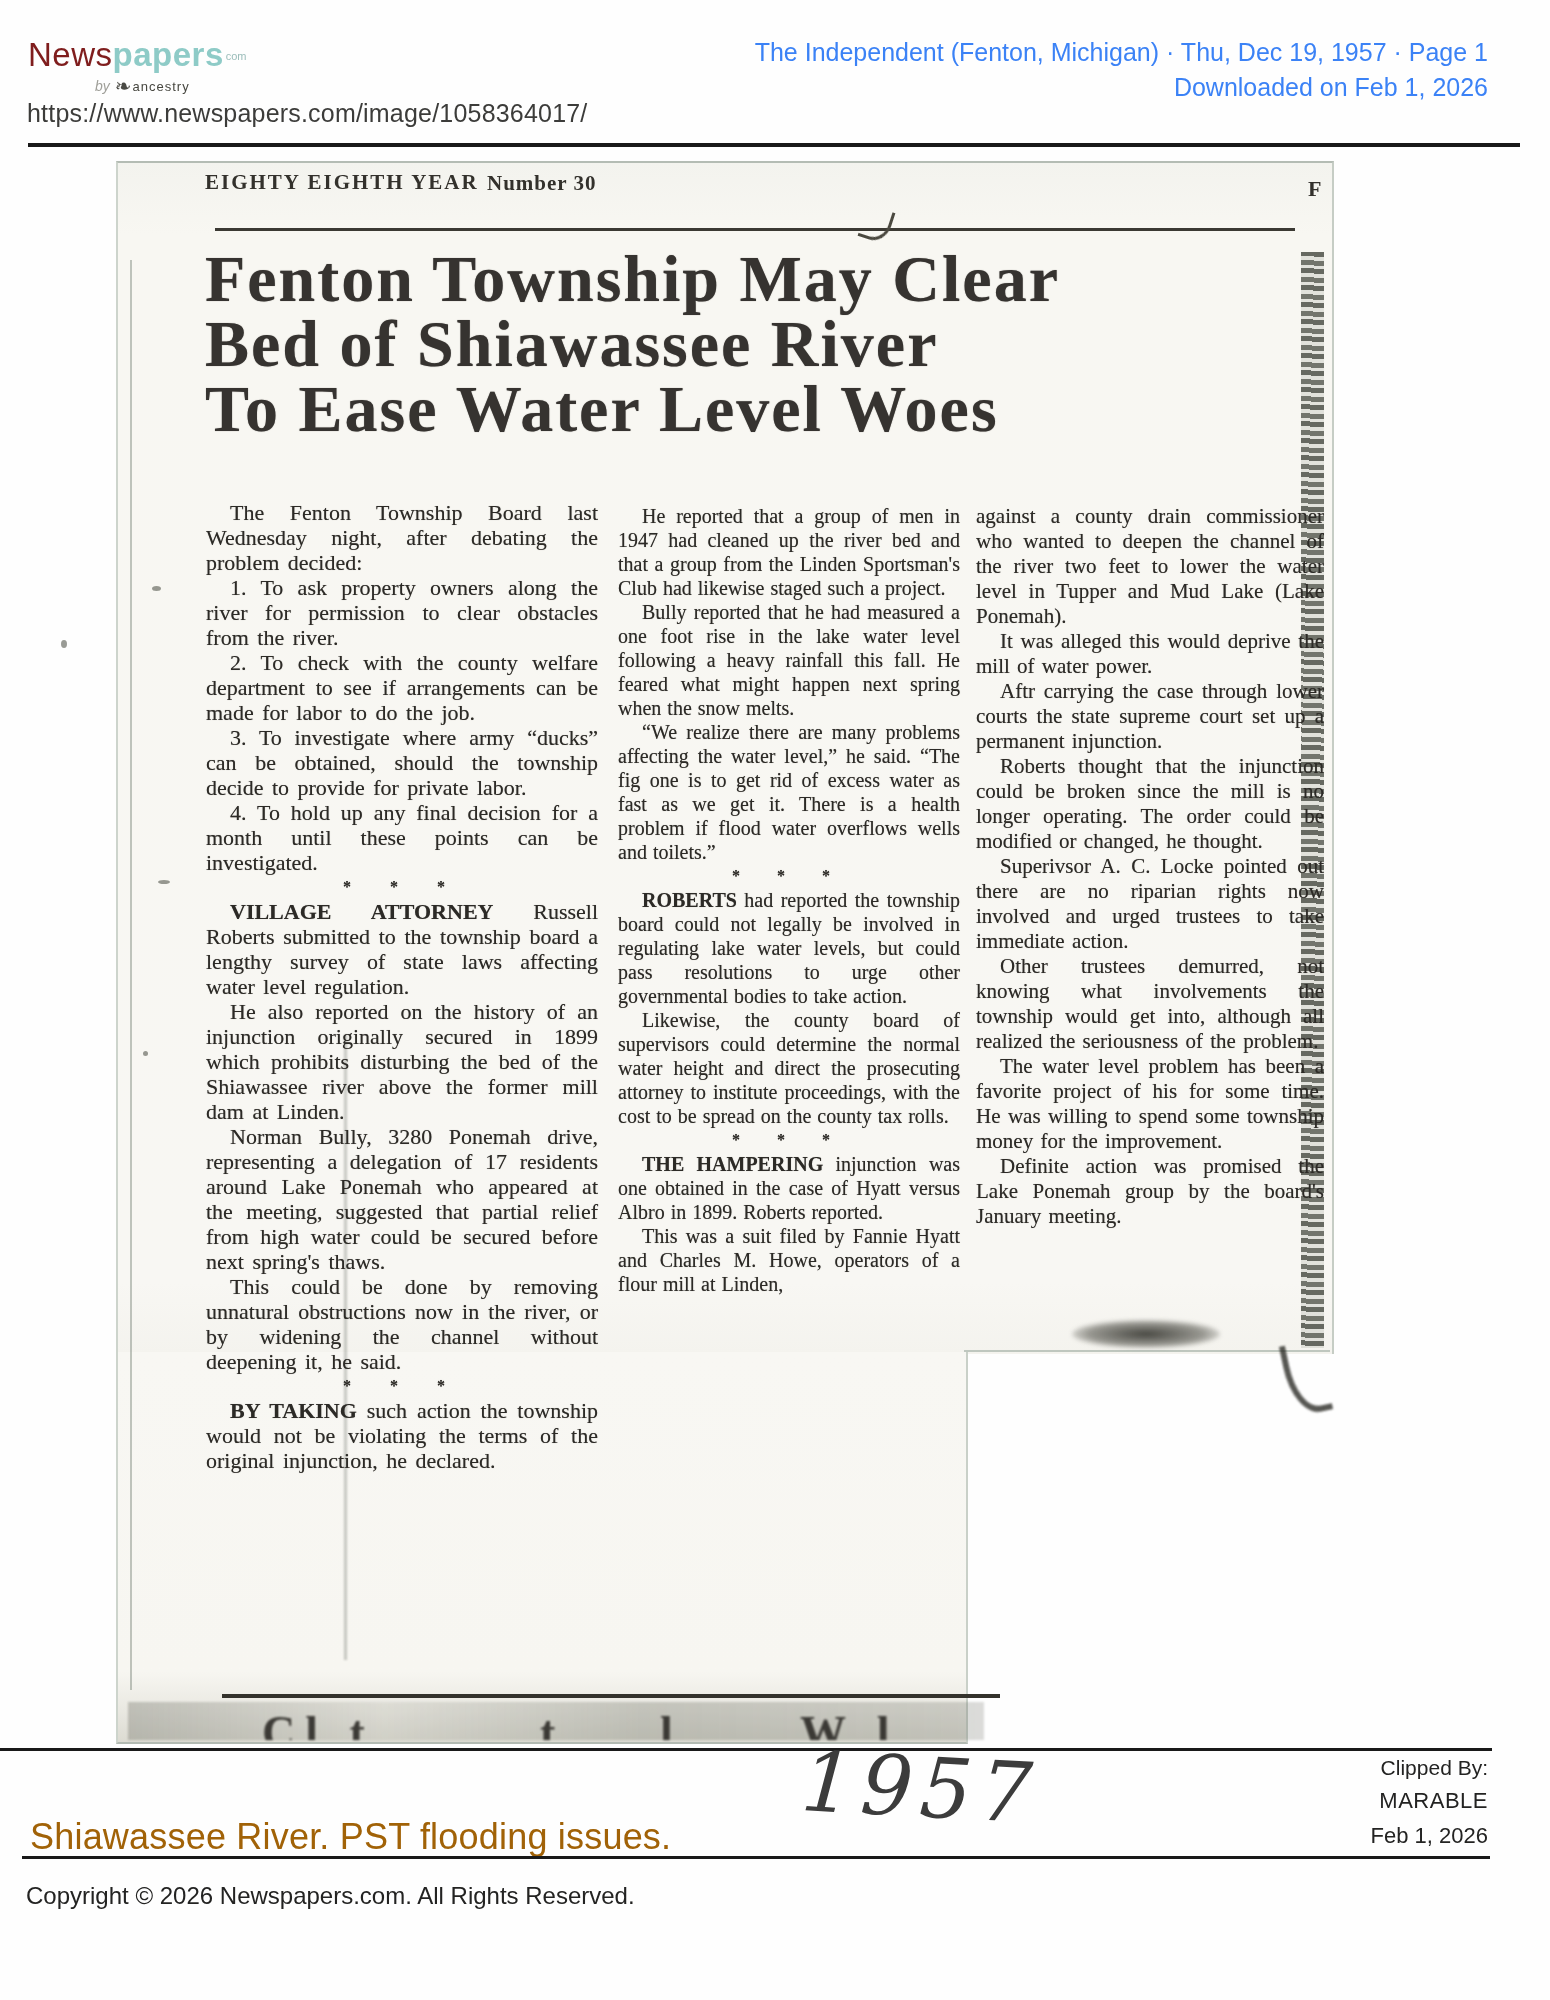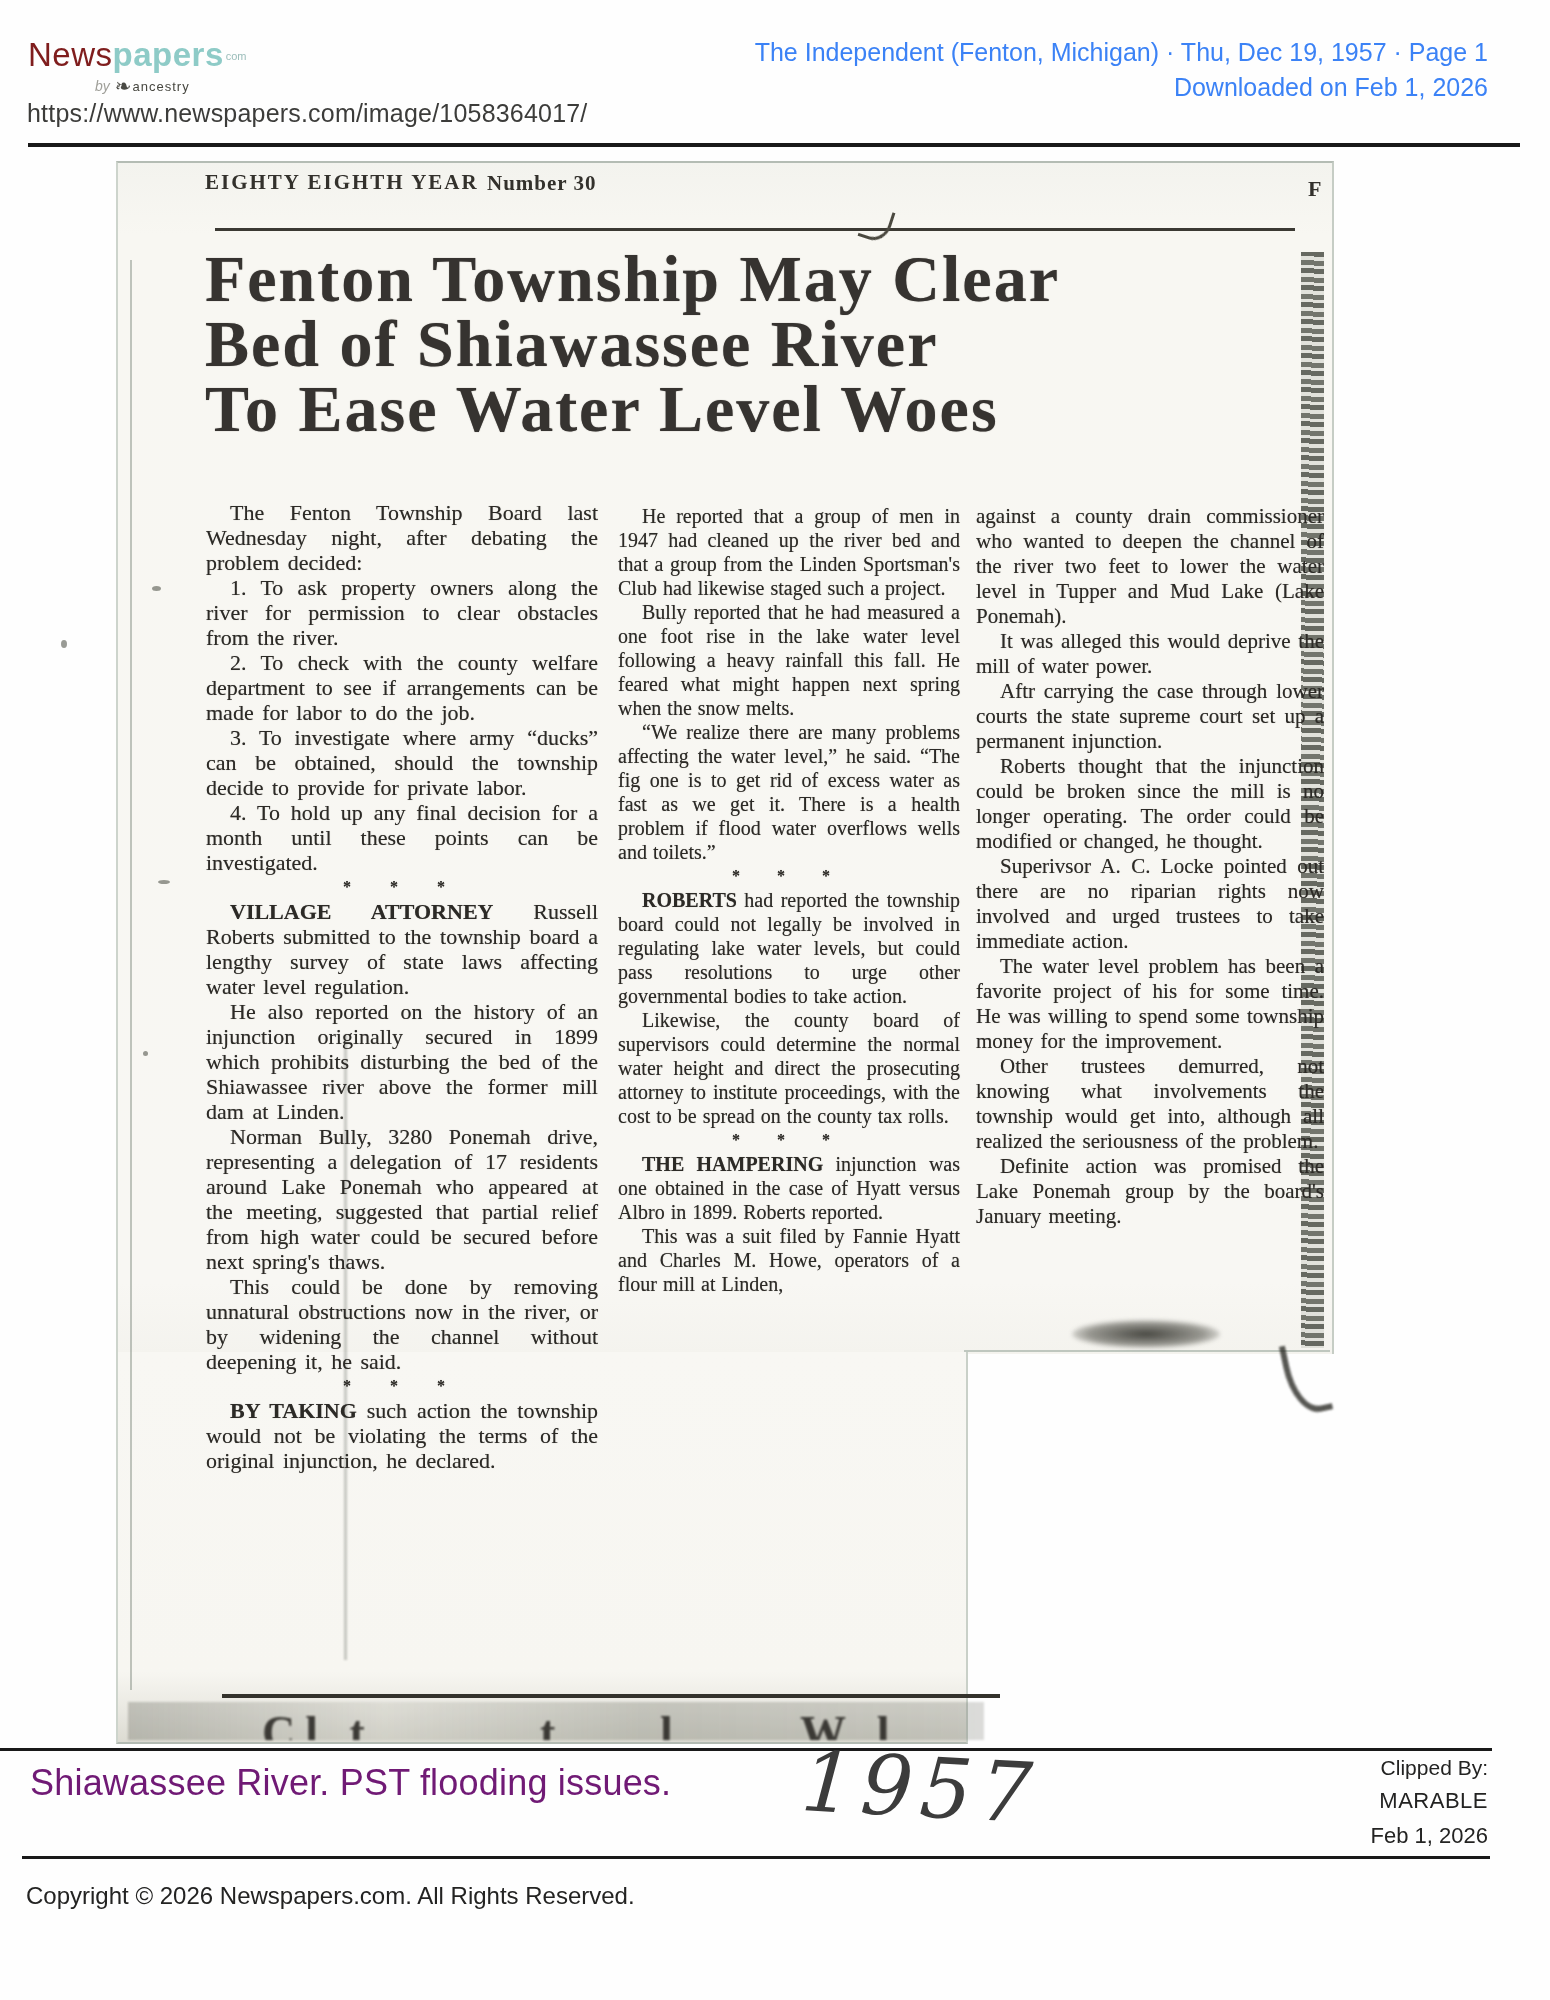--- a/index.html
+++ b/index.html
@@ -60,21 +60,21 @@
     border-bottom:6px solid rgba(45,46,40,.8);border-radius:0 0 0 70%;transform:rotate(-12deg);filter:blur(1.2px);}
   .botrule{position:absolute;left:222px;top:1694px;width:778px;height:4px;background:#34322c;filter:blur(.4px);}
   .smudgeband{position:absolute;left:128px;top:1702px;width:856px;height:38px;filter:blur(1px);
     background:linear-gradient(90deg,rgba(90,92,82,.30),rgba(120,122,110,.12) 30%,rgba(95,98,86,.28) 60%,rgba(80,82,72,.2));}
   .cutoff{position:absolute;left:240px;top:1706px;width:740px;height:34px;overflow:hidden;
     font-family:"Liberation Serif",serif;font-weight:bold;font-size:46px;color:#2d2b27;filter:blur(.8px);opacity:.9;}
   .cutoff span{position:absolute;top:0;letter-spacing:10px;}
   .cf1{left:22px;} .cf2{left:300px;} .cf3{left:420px;} .cf4{left:560px;}
   .speck{position:absolute;border-radius:50%;background:rgba(70,72,62,.55);filter:blur(.5px);}
   
-  .annot-title{position:absolute;left:30px;top:1762px;font-size:36px;color:#701a75;letter-spacing:.2px;}
+  .annot-title{position:absolute;left:30px;top:1816px;font-size:36px;color:#a16207;letter-spacing:.2px;}
   .year{position:absolute;left:800px;top:1740px;font-family:"DejaVu Serif",serif;font-size:82px;color:#3c3c3c;
     transform:skewX(-12deg) rotate(3deg);letter-spacing:8px;}
   .clipped{position:absolute;left:1200px;top:1756px;width:288px;text-align:right;color:#232322;}
   .clipped .lab{font-size:21px;}
   .clipped .nm{font-size:22px;margin-top:8px;letter-spacing:.5px;}
   .clipped .dt{font-size:22px;margin-top:9px;}
   .copyright{position:absolute;left:26px;top:1882px;font-size:24px;color:#232322;}
 </style>
 </head>
 <body>
@@ -138,22 +138,22 @@
       <div class="stars">* * *</div>
       <p><strong>THE HAMPERING </strong>injunction was one obtained in the case of Hyatt versus Albro in 1899. Roberts reported.</p>
       <p>This was a suit filed by Fannie Hyatt and Charles M. Howe, operators of a flour mill at Linden,</p>
     </div>
   <div class="col col3">
       <p class="noindent">against a county drain commissioner who wanted to deepen the channel of the river two feet to lower the water level in Tupper and Mud Lake (Lake Ponemah).</p>
       <p>It was alleged this would deprive the mill of water power.</p>
       <p>Aftr carrying the case through lower courts the state supreme court set up a permanent injunction.</p>
       <p>Roberts thought that the injunction could be broken since the mill is no longer operating. The order could be modified or changed, he thought.</p>
       <p>Superivsor A. C. Locke pointed out there are no riparian rights now involved and urged trustees to take immediate action.</p>
+      <p>Other trustees demurred, not knowing what involvements the township would get into, although all realized the seriousness of the problem.</p>
       <p>The water level problem has been a favorite project of his for some time. He was willing to spend some township money for the improvement.</p>
-      <p>Other trustees demurred, not knowing what involvements the township would get into, although all realized the seriousness of the problem.</p>
       <p>Definite action was promised the Lake Ponemah group by the board's January meeting.</p>
     </div>
 
   <div class="smudge3"></div>
   <div class="curl6"></div>
   <div class="botrule"></div>
   <div class="smudgeband"></div>
   <div class="cutoff">
     <span class="cf1">Cl t</span>
     <span class="cf2">t</span>

